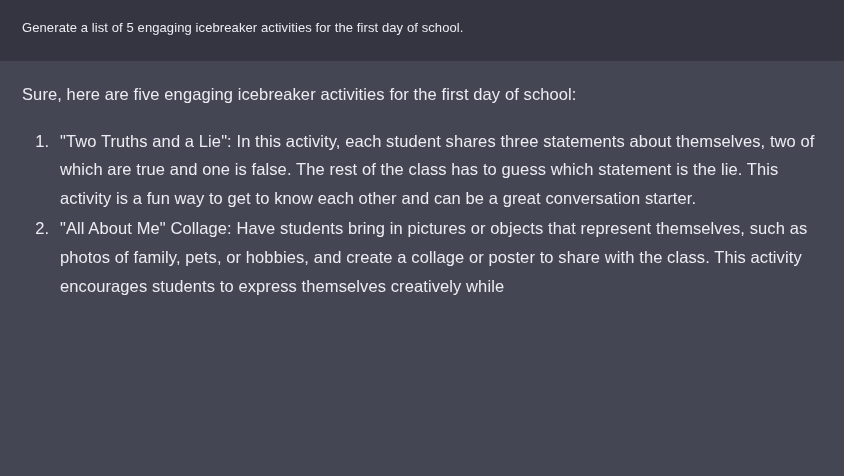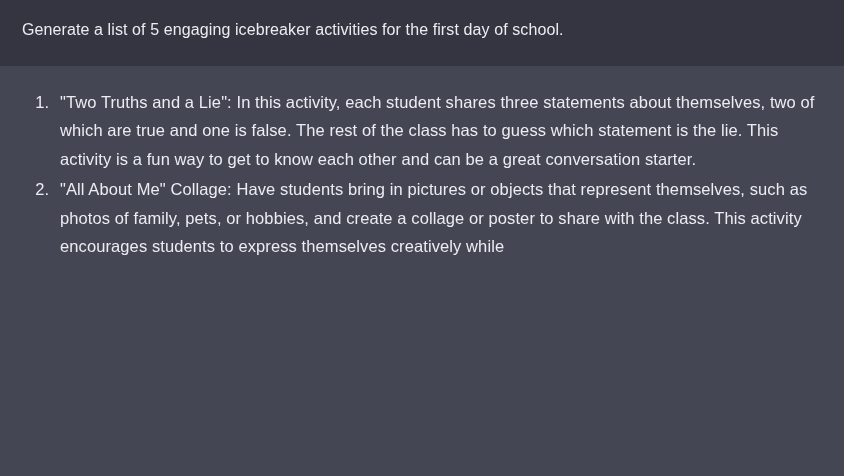--- a/index.html
+++ b/index.html
@@ -27,21 +27,21 @@
   .msg-user {
     background: #343541;
     padding: 19px 22px 24px 22px;
   }
   .msg-assistant {
     background: #444654;
     padding: 22px 22px 10px 22px;
     flex: 1;
   }
   .text {
-    font-size: 16px;
+    font-size: 13px;
     line-height: 1.42;
     color: #ececf1;
     letter-spacing: 0.1px;
   }
   .intro {
     font-size: 16.5px;
     line-height: 1.42;
     color: #ececf1;
     margin: 0 0 20px 0;
     letter-spacing: 0.1px;
@@ -67,19 +67,20 @@
 </head>
 <body>
 
 <div class="chat">
 
   <div class="msg msg-user">
     <div class="text">Generate a list of 5 engaging icebreaker activities for the first day of school.</div>
   </div>
 
   <div class="msg msg-assistant">
+    <p class="intro">Sure, here are five engaging icebreaker activities for the first day of school:</p>
     <ol class="items">
       <li>"Two Truths and a Lie": In this activity, each student shares three statements about themselves, two of which are true and one is false. The rest of the class has to guess which statement is the lie. This activity is a fun way to get to know each other and can be a great conversation starter.</li>
       <li>"All About Me" Collage: Have students bring in pictures or objects that represent themselves, such as photos of family, pets, or hobbies, and create a collage or poster to share with the class. This activity encourages students to express themselves creatively while</li>
     </ol>
   </div>
 
 </div>
 
 </body></html>

